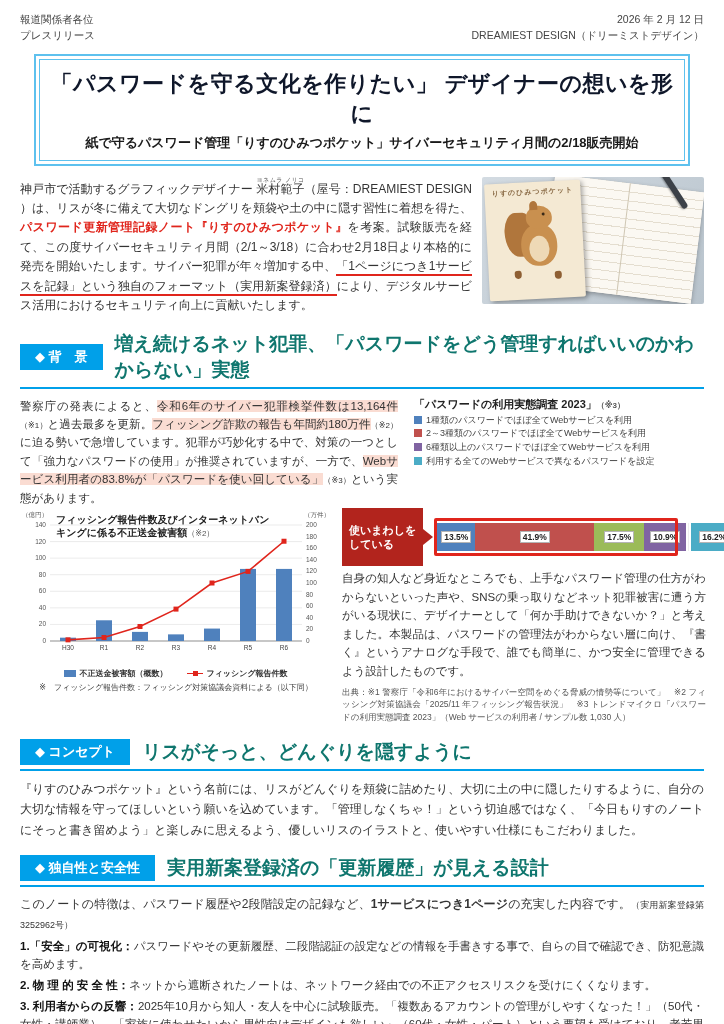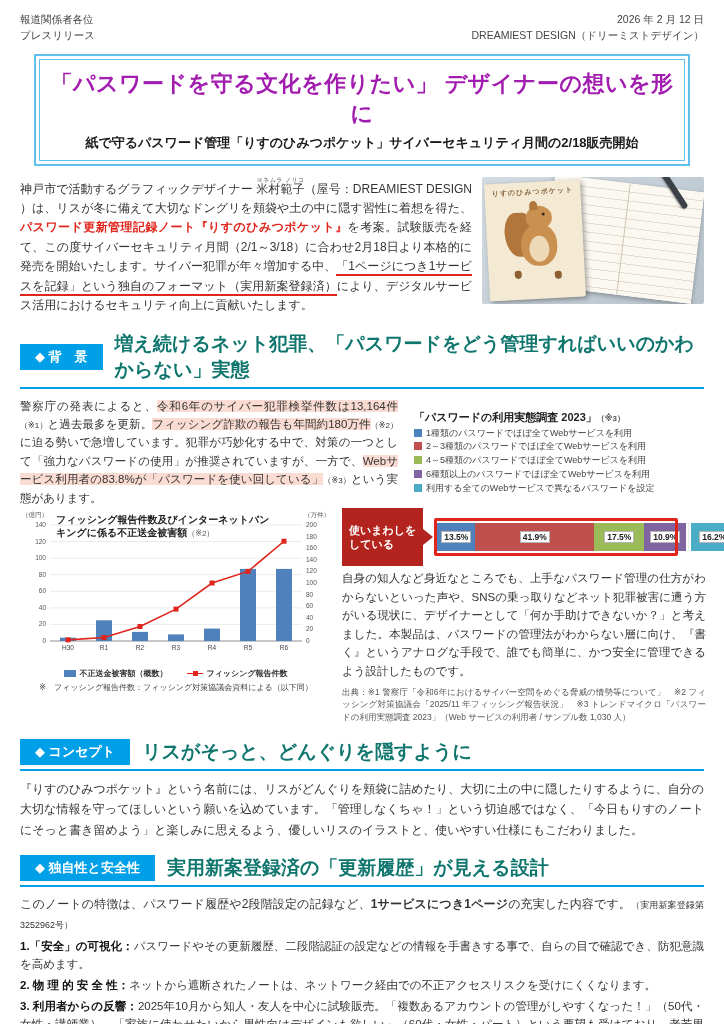--- a/index.html
+++ b/index.html
@@ -7,21 +7,21 @@
   .page { width:724px; height:1024px; background:#fff; margin:0 auto; position:relative;
           padding:12px 20px; color:#333; overflow:hidden; }
 
   
   .meta-row { display:flex; justify-content:space-between; font-size:10.5px; line-height:1.5; color:#444; }
   .meta-right { text-align:right; }
 
   
   .title-box { margin:10px 14px 0; border:2px solid #5ec1ee; padding:3px; }
   .title-box-inner { border:1px solid #5ec1ee; text-align:center; padding:9px 6px 8px; }
-  .title-main { font-size:22px; font-weight:bold; color:#a21caf; letter-spacing:.5px; }
+  .title-main { font-size:22px; font-weight:bold; color:#0f172a; letter-spacing:.5px; }
   .title-sub  { font-size:13px; font-weight:bold; color:#1a1a1a; margin-top:5px; }
 
   
   .lead-row { display:flex; margin-top:11px; gap:10px; }
   .lead-text { width:452px; font-size:12px; line-height:1.62; text-align:justify; }
   .lead-red { color:#e0251c; font-weight:bold; }
   .lead-underline { border-bottom:2px solid #e0251c; padding-bottom:1px; }
   ruby rt { font-size:6px; color:#555; }
 
   
@@ -49,21 +49,21 @@
   
   .sec-head { display:flex; align-items:center; border-bottom:2px solid #00a0e9; margin-top:11px; }
   .sec-tag { background:#00a0e9; color:#fff; font-weight:bold; font-size:13px; padding:4px 15px; white-space:nowrap; }
   .sec-title { color:#0f766e; font-weight:bold; font-size:19px; padding:4px 0 4px 12px; }
 
   
   .bg-row { display:flex; gap:16px; margin-top:8px; }
   .bg-left { width:378px; font-size:11.5px; line-height:1.6; text-align:justify; }
   .hl { background:#fadcd2; }
   .ref { font-size:8px; }
-  .survey-panel { width:290px;margin-top:13px; }
+  .survey-panel { width:290px; }
   .survey-title { font-size:11px; font-weight:bold; color:#222; }
   .survey-title .ref { color:#555; }
   .legend-row { display:flex; align-items:flex-start; font-size:9px; color:#444; margin-top:3px; line-height:1.2; }
   .sw { width:8px; height:8px; flex-shrink:0; margin:1px 4px 0 0; }
 
   
   .graph-row { display:flex; margin-top:4px; gap:10px; }
   .chart-box { width:312px; position:relative; flex-shrink:0; }
   .chart-title { position:absolute; left:36px; top:2px; width:220px; font-size:10px; font-weight:bold; line-height:1.3; color:#222; }
   .chart-title .ref { font-weight:normal; color:#555; }
@@ -147,24 +147,20 @@
     <p class="bg-left"><span>警察庁の発表によると、</span><span class="hl">令和6年のサイバー犯罪検挙件数は13,164件</span><span class="ref">（※1）</span><span>と過去最多を更新。</span><span class="hl">フィッシング詐欺の報告も年間約180万件</span><span class="ref">（※2）</span><span>に迫る勢いで急増しています。犯罪が巧妙化する中で、対策の一つとして「強力なパスワードの使用」が推奨されていますが、一方で、</span><span class="hl">Webサービス利用者の83.8%が「パスワードを使い回している」</span><span class="ref">（※3）</span><span>という実態があります。</span></p>
     <div class="survey-panel">
       <div class="survey-title"><span>「パスワードの利用実態調査 2023」</span><span class="ref">（※3）</span></div>
       <div class="legend-row">
           <span class="sw" style="background: rgb(79, 129, 189);"></span>
           <span>1種類のパスワードでほぼ全てWebサービスを利用</span>
         </div>
       <div class="legend-row">
           <span class="sw" style="background: rgb(192, 80, 77);"></span>
           <span>2～3種類のパスワードでほぼ全てWebサービスを利用</span>
-        </div>
-      <div class="legend-row">
-          <span class="sw" style="background: rgb(155, 187, 89);"></span>
-          <span>4～5種類のパスワードでほぼ全てWebサービスを利用</span>
         </div>
       <div class="legend-row">
           <span class="sw" style="background: rgb(128, 100, 162);"></span>
           <span>6種類以上のパスワードでほぼ全てWebサービスを利用</span>
         </div>
       <div class="legend-row">
           <span class="sw" style="background: rgb(75, 172, 198);"></span>
           <span>利用する全てのWebサービスで異なるパスワードを設定</span>
         </div>
     </div>

